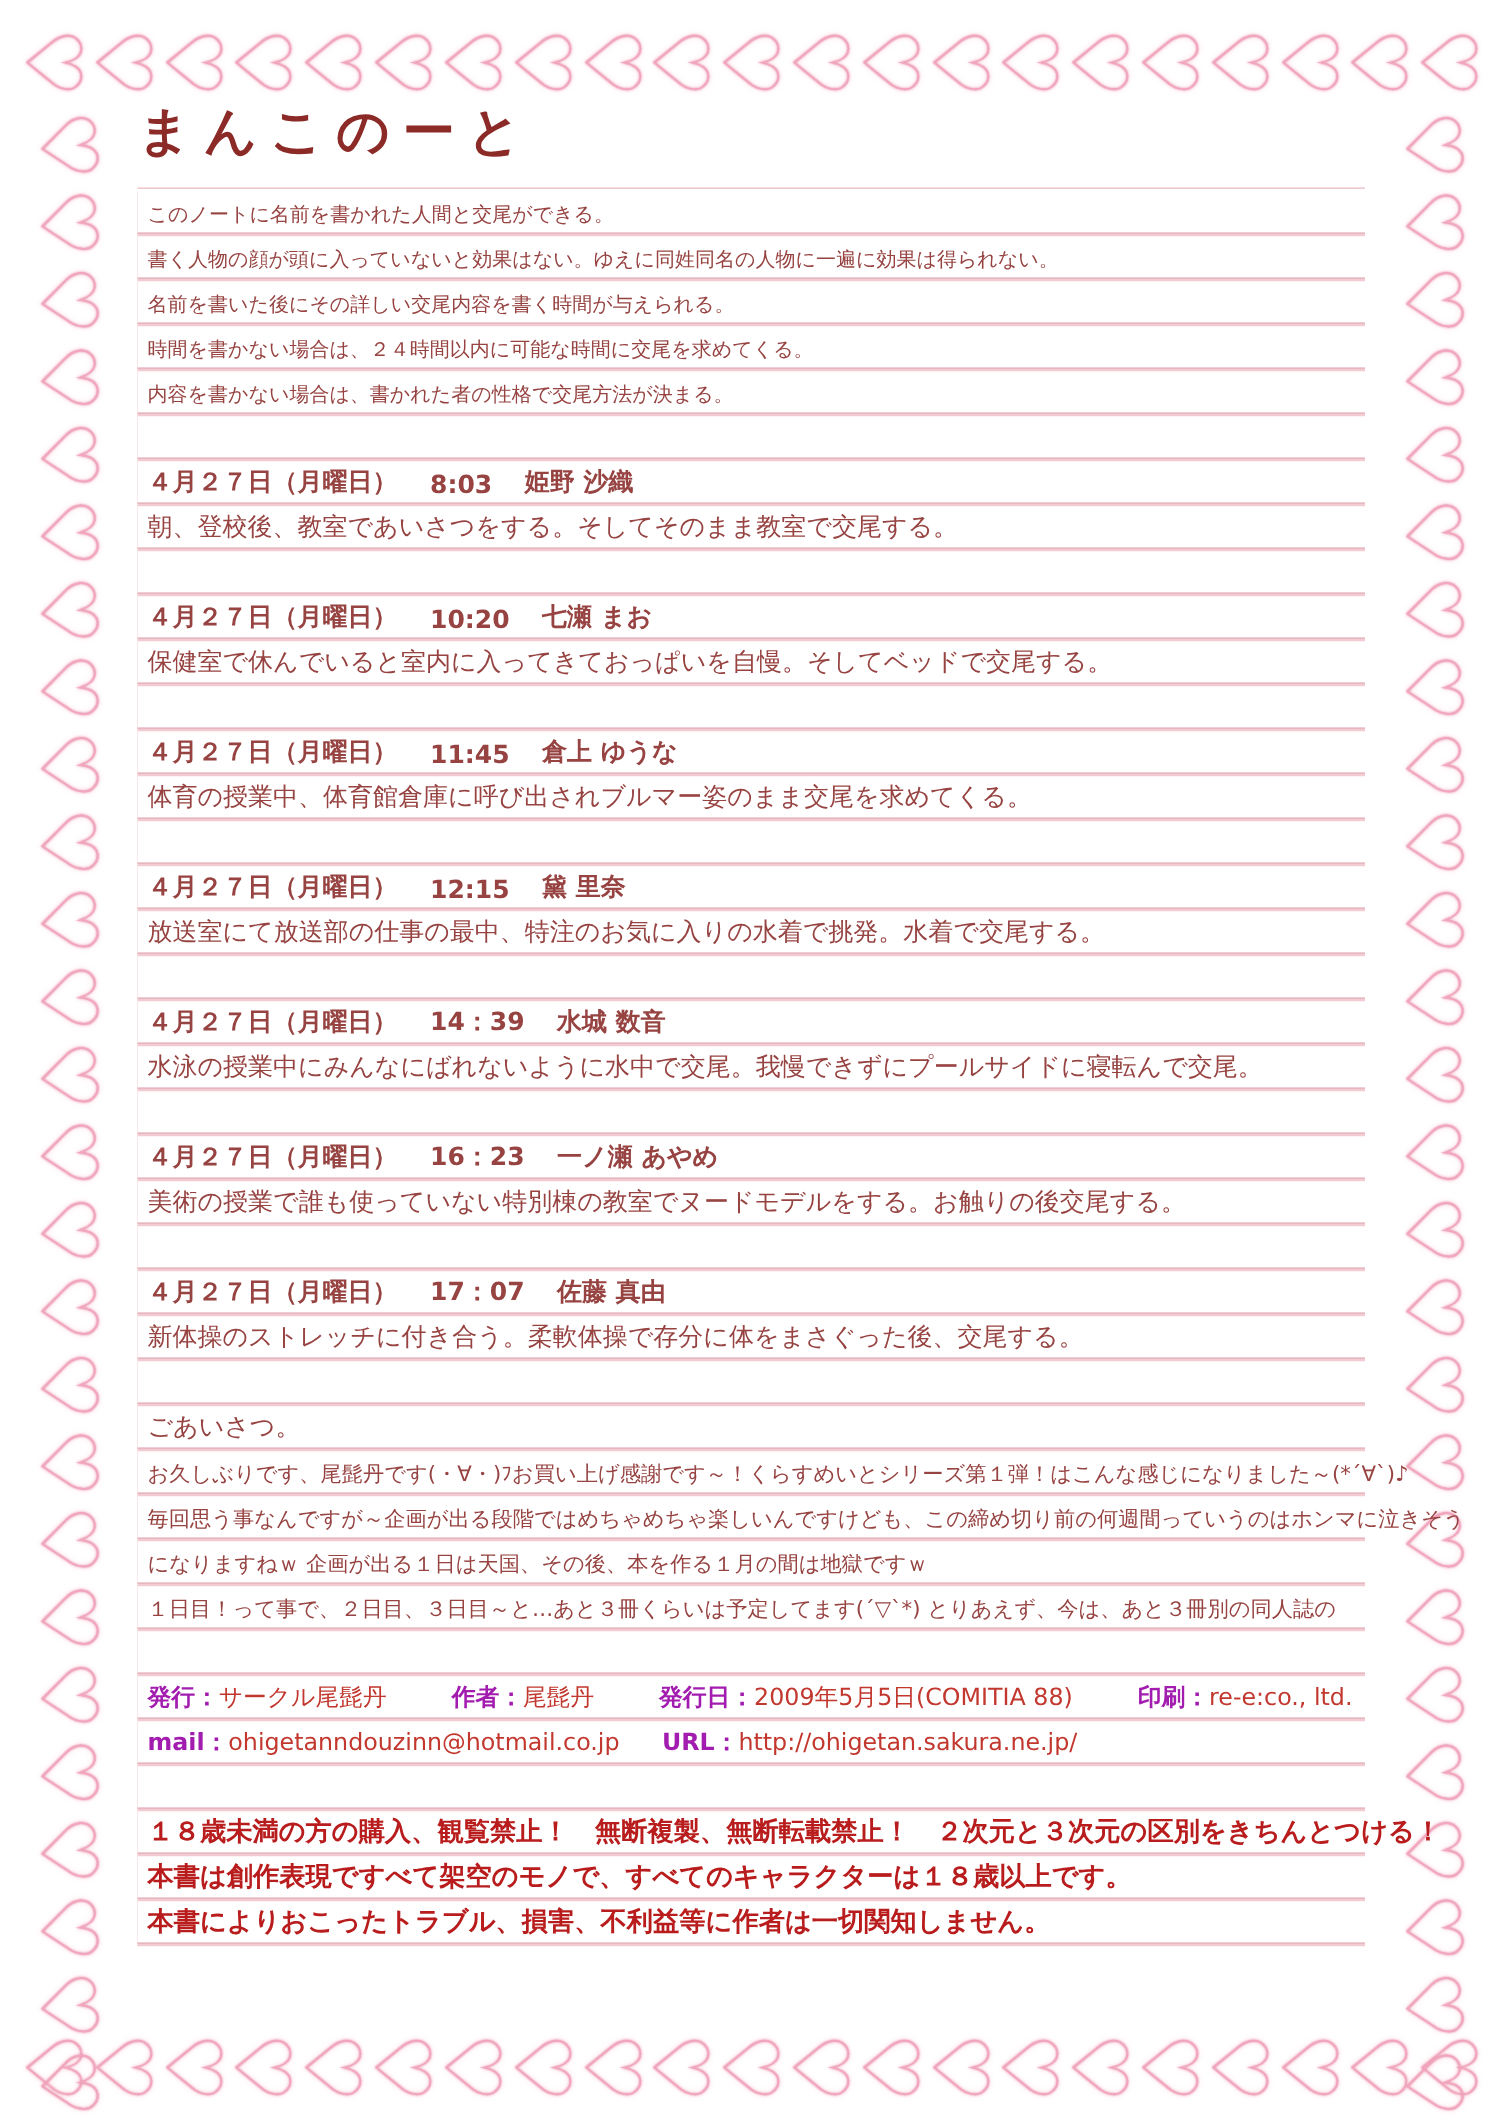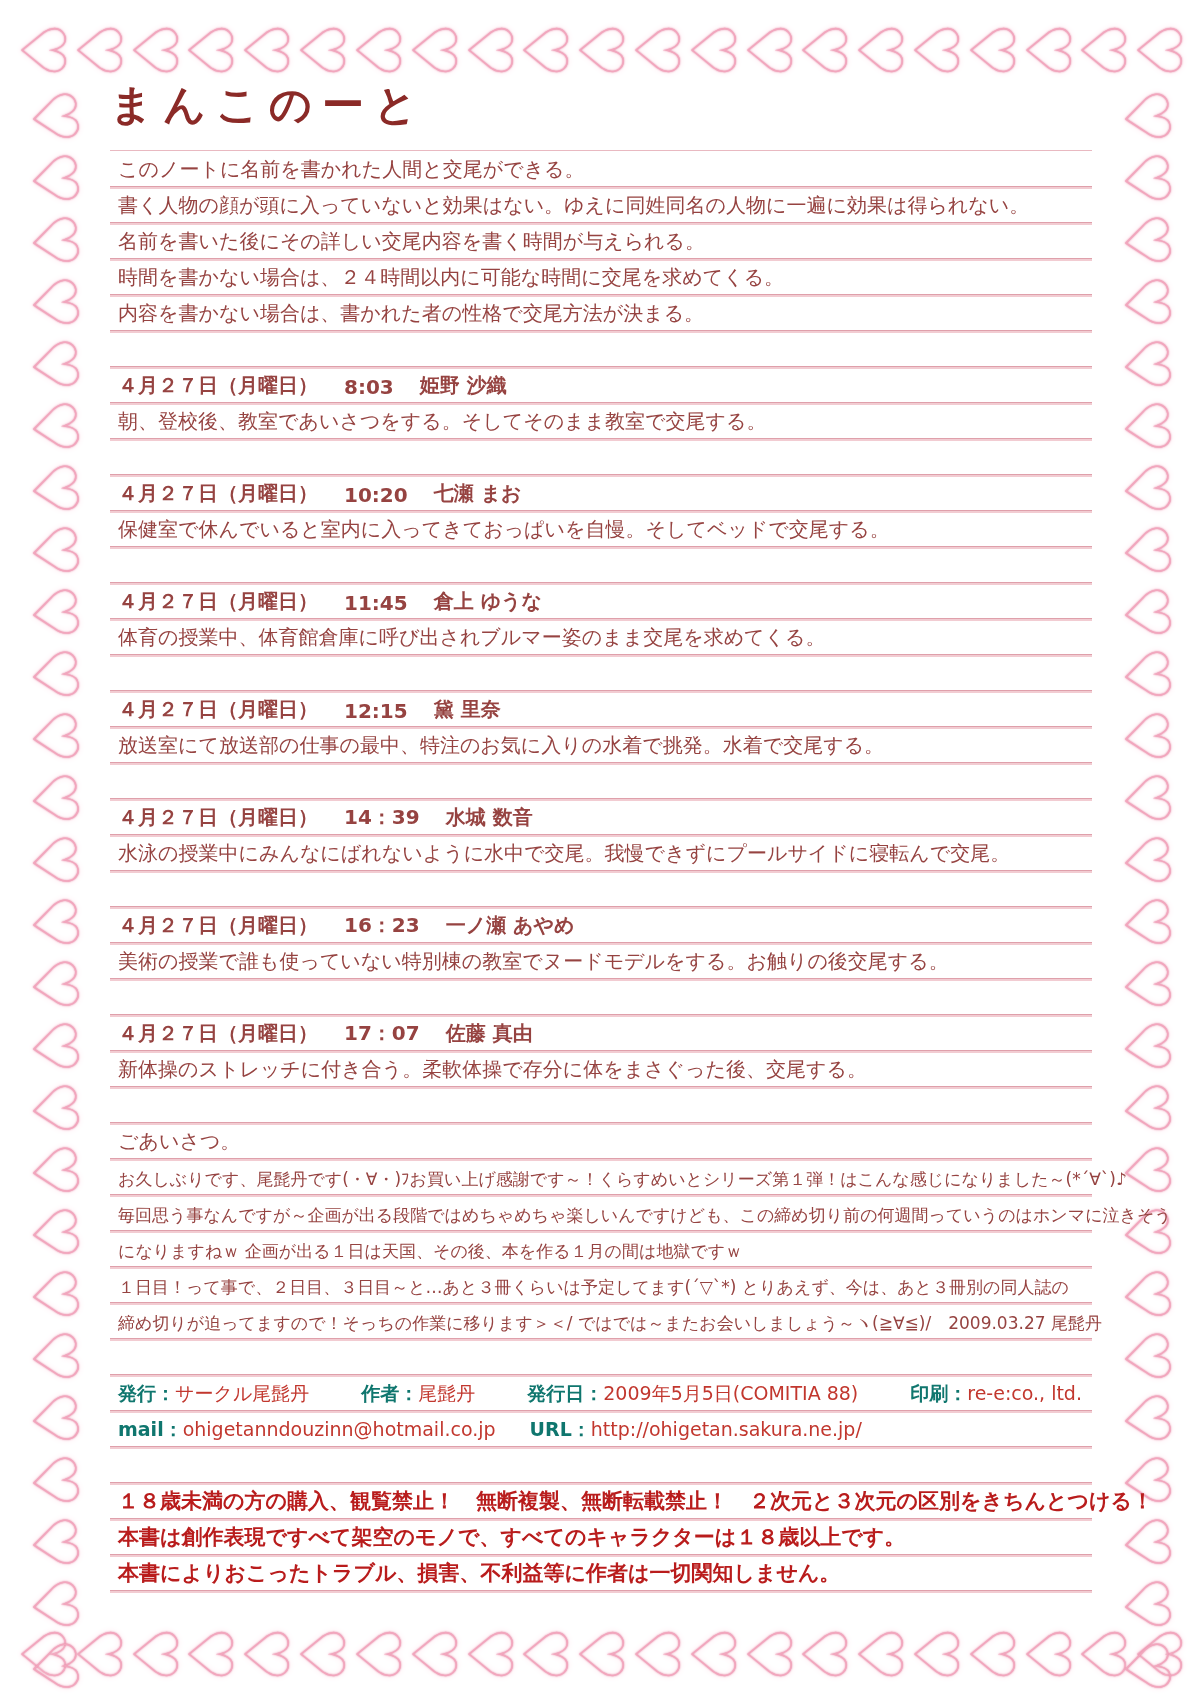--- a/index.html
+++ b/index.html
@@ -21,27 +21,27 @@
   .strip-left .heart,.strip-right .heart{font-size:62px;transform:rotate(84deg);}
   
   .content{position:absolute;left:110px;right:108px;top:72px;}
   .title{margin:0;text-align:left;font-size:42px;font-weight:bold;color:#8b2a27;
          letter-spacing:10px;height:66px;line-height:66px;}
   .sheet{margin-top:12px;border-top:1px solid #e9b9c1;}
   .row{position:relative;height:36px;display:flex;align-items:flex-end;
        border-bottom:1px solid #dfa0ab;box-shadow:0 2px 0 #f2ccd2;
        padding:0 4px 3px 8px;box-sizing:border-box;white-space:nowrap;overflow:visible;}
   .ink{color:#964341;font-size:20px;margin-top:44px;}
-  .rule-text{color:#964341;font-size:20px;}
+  .rule-text{color:#964341;font-size:16px;}
   .entry-header .seg{color:#964341;font-size:20px;margin-right:26px;font-weight:bold;}
   .entry-desc span{color:#964341;font-size:20px;}
   .greet{color:#964341;font-size:17px;}
   .colophon-row1{display:flex;justify-content:space-between;padding-right:10px;}
   .pair{font-size:19px;}
-  .pair .lab{color:#0f766e;font-weight:bold;}
+  .pair .lab{color:#a21caf;font-weight:bold;}
   .pair .val{color:#c2372e;}
   .colophon-row2 .pair{margin-right:34px;}
   .warning span{color:#b91c1c;font-size:21px;font-weight:bold;}
 </style>
 </head>
 <body>
 
 <div class="page">
 
   <div class="border-strip strip-top">
@@ -247,23 +247,20 @@
         </div>
       <div class="row">
           <span class="greet">毎回思う事なんですが～企画が出る段階ではめちゃめちゃ楽しいんですけども、この締め切り前の何週間っていうのはホンマに泣きそう</span>
         </div>
       <div class="row">
           <span class="greet">になりますねｗ 企画が出る１日は天国、その後、本を作る１月の間は地獄ですｗ</span>
         </div>
       <div class="row">
           <span class="greet">１日目！って事で、２日目、３日目～と…あと３冊くらいは予定してます(´▽`*) とりあえず、今は、あと３冊別の同人誌の</span>
         </div>
-      <div class="row">
-          <span class="greet">締め切りが迫ってますので！そっちの作業に移ります＞＜/ ではでは～またお会いしましょう～ヽ(≧∀≦)/　2009.03.27 尾髭丹</span>
-        </div>
       <div class="row"></div>
 
       <div class="row colophon-row1">
         <span class="pair"><span class="lab">発行：</span><span class="val">サークル尾髭丹</span></span>
         <span class="pair"><span class="lab">作者：</span><span class="val">尾髭丹</span></span>
         <span class="pair"><span class="lab">発行日：</span><span class="val">2009年5月5日(COMITIA 88)</span></span>
         <span class="pair"><span class="lab">印刷：</span><span class="val">re-e:co., ltd.</span></span>
       </div>
       <div class="row colophon-row2">
         <span class="pair"><span class="lab">mail：</span><span class="val">ohigetanndouzinn@hotmail.co.jp</span></span>

